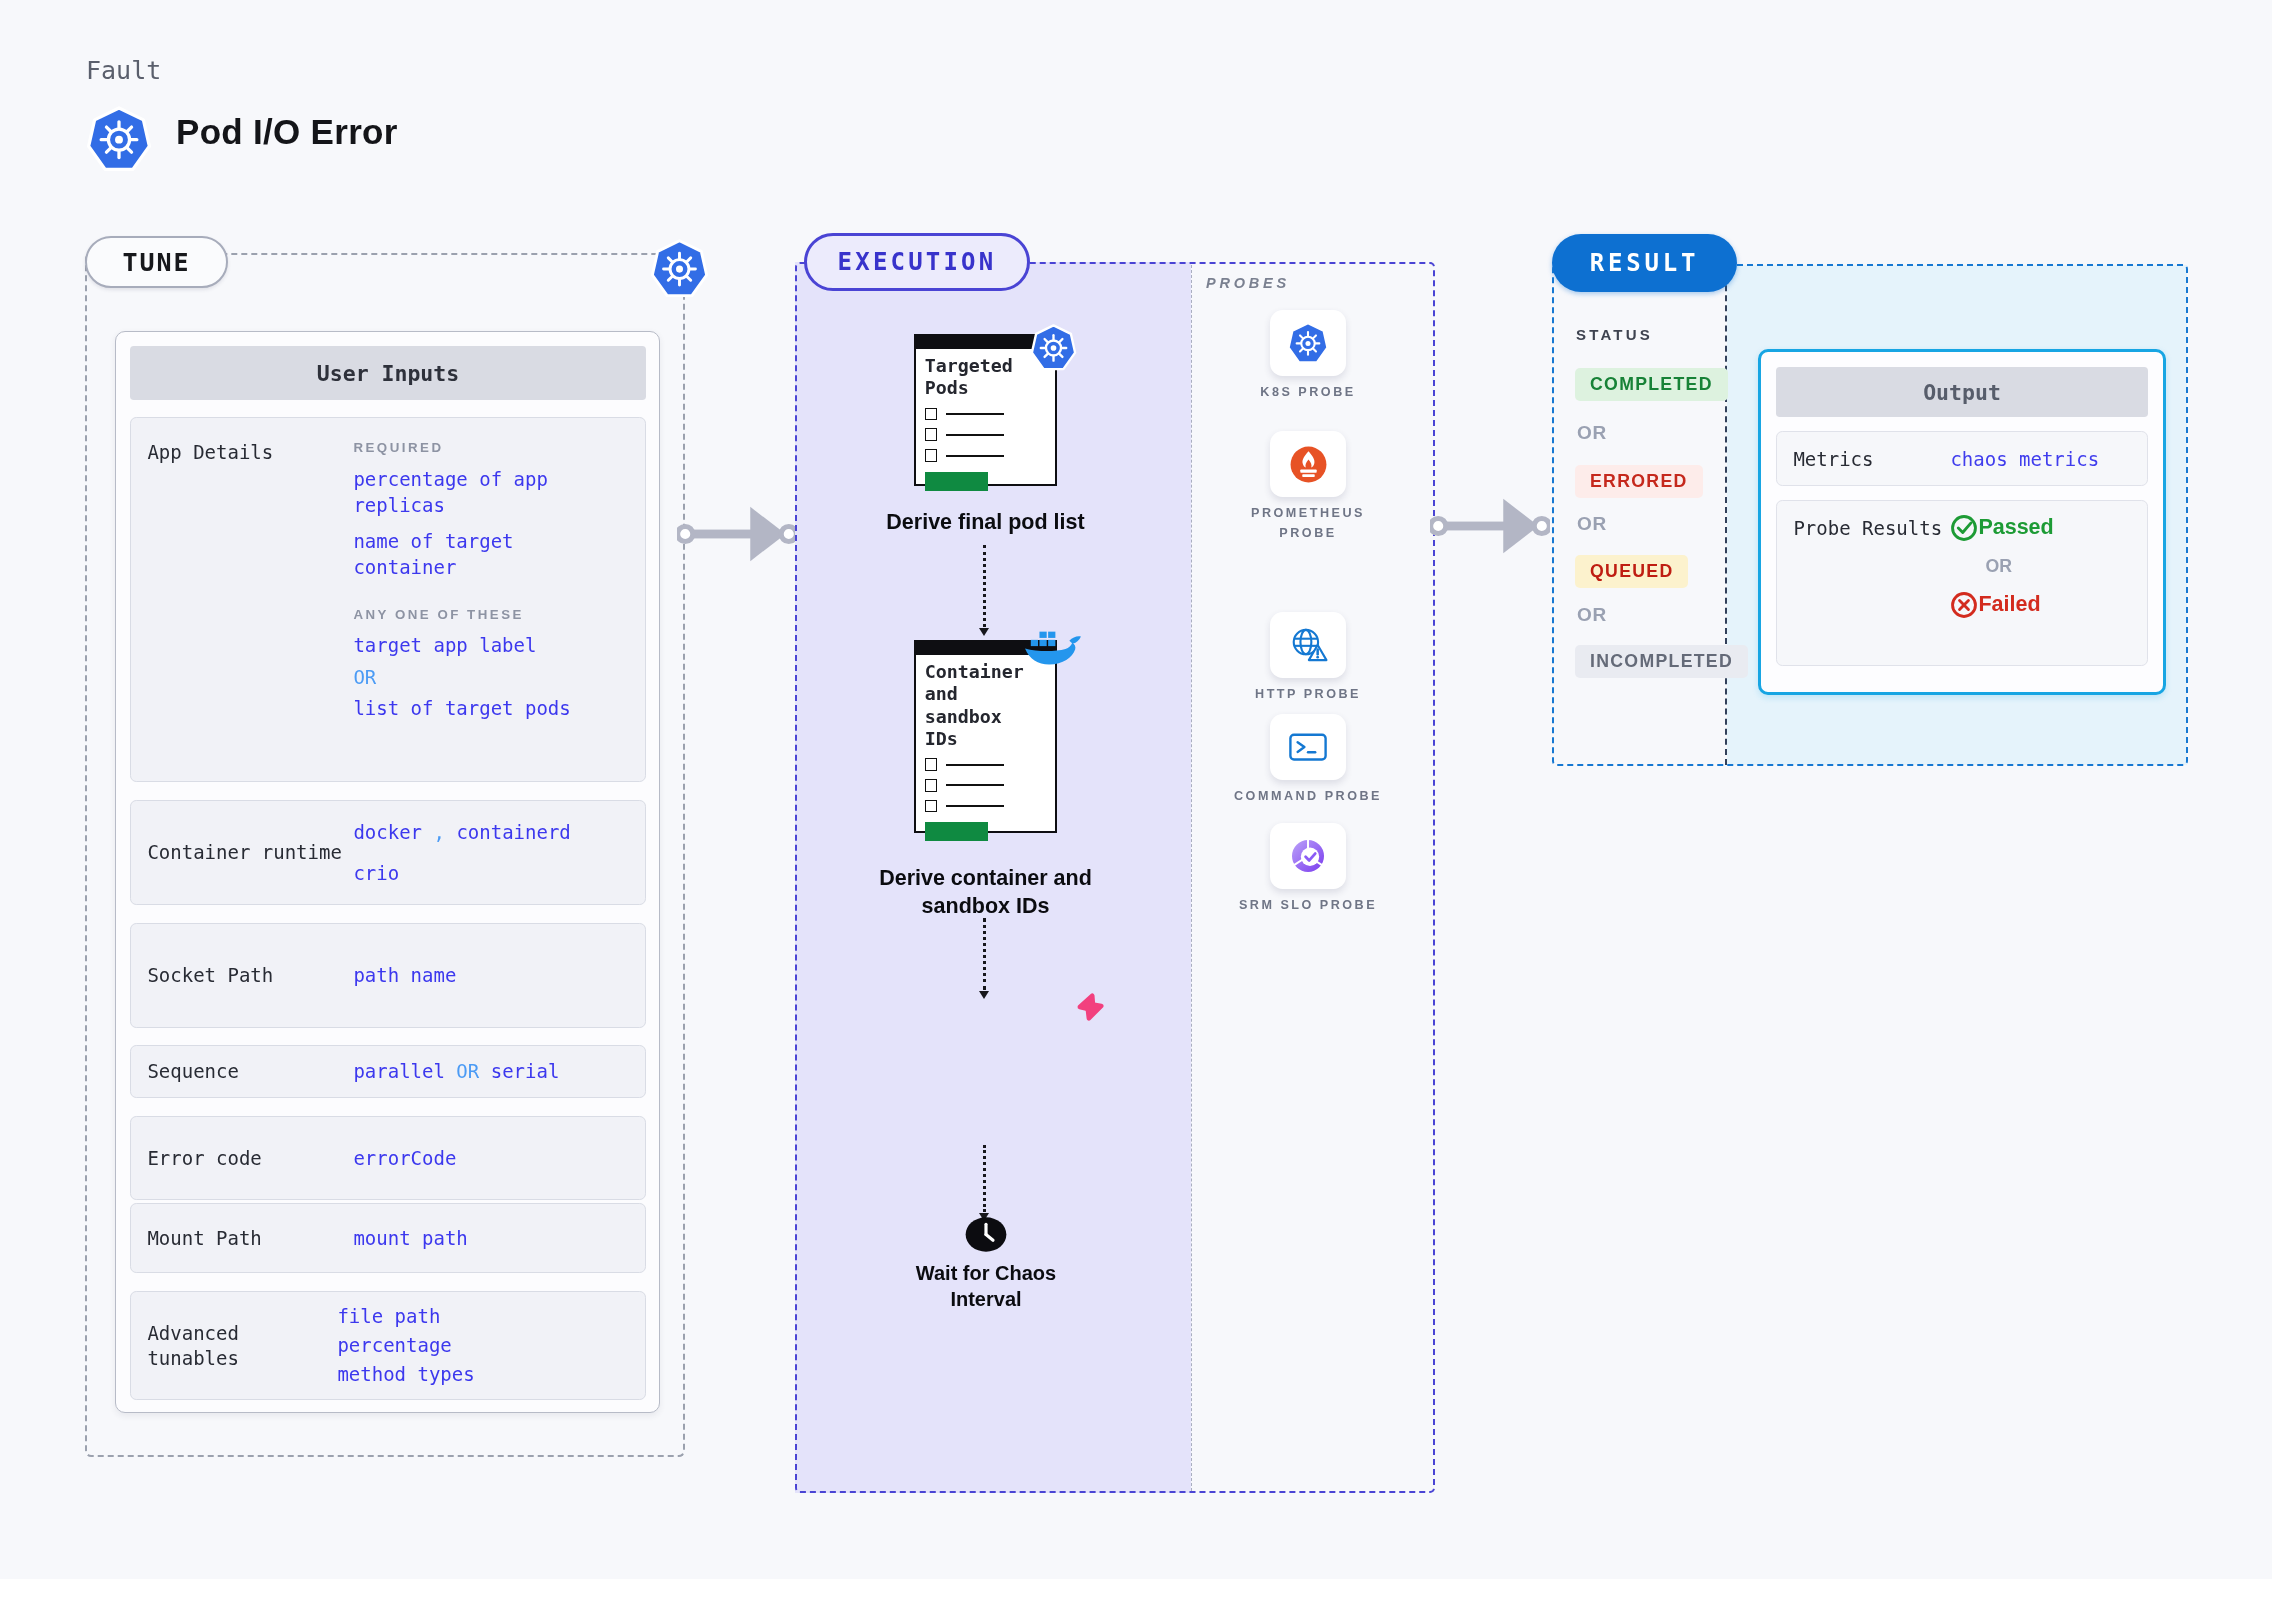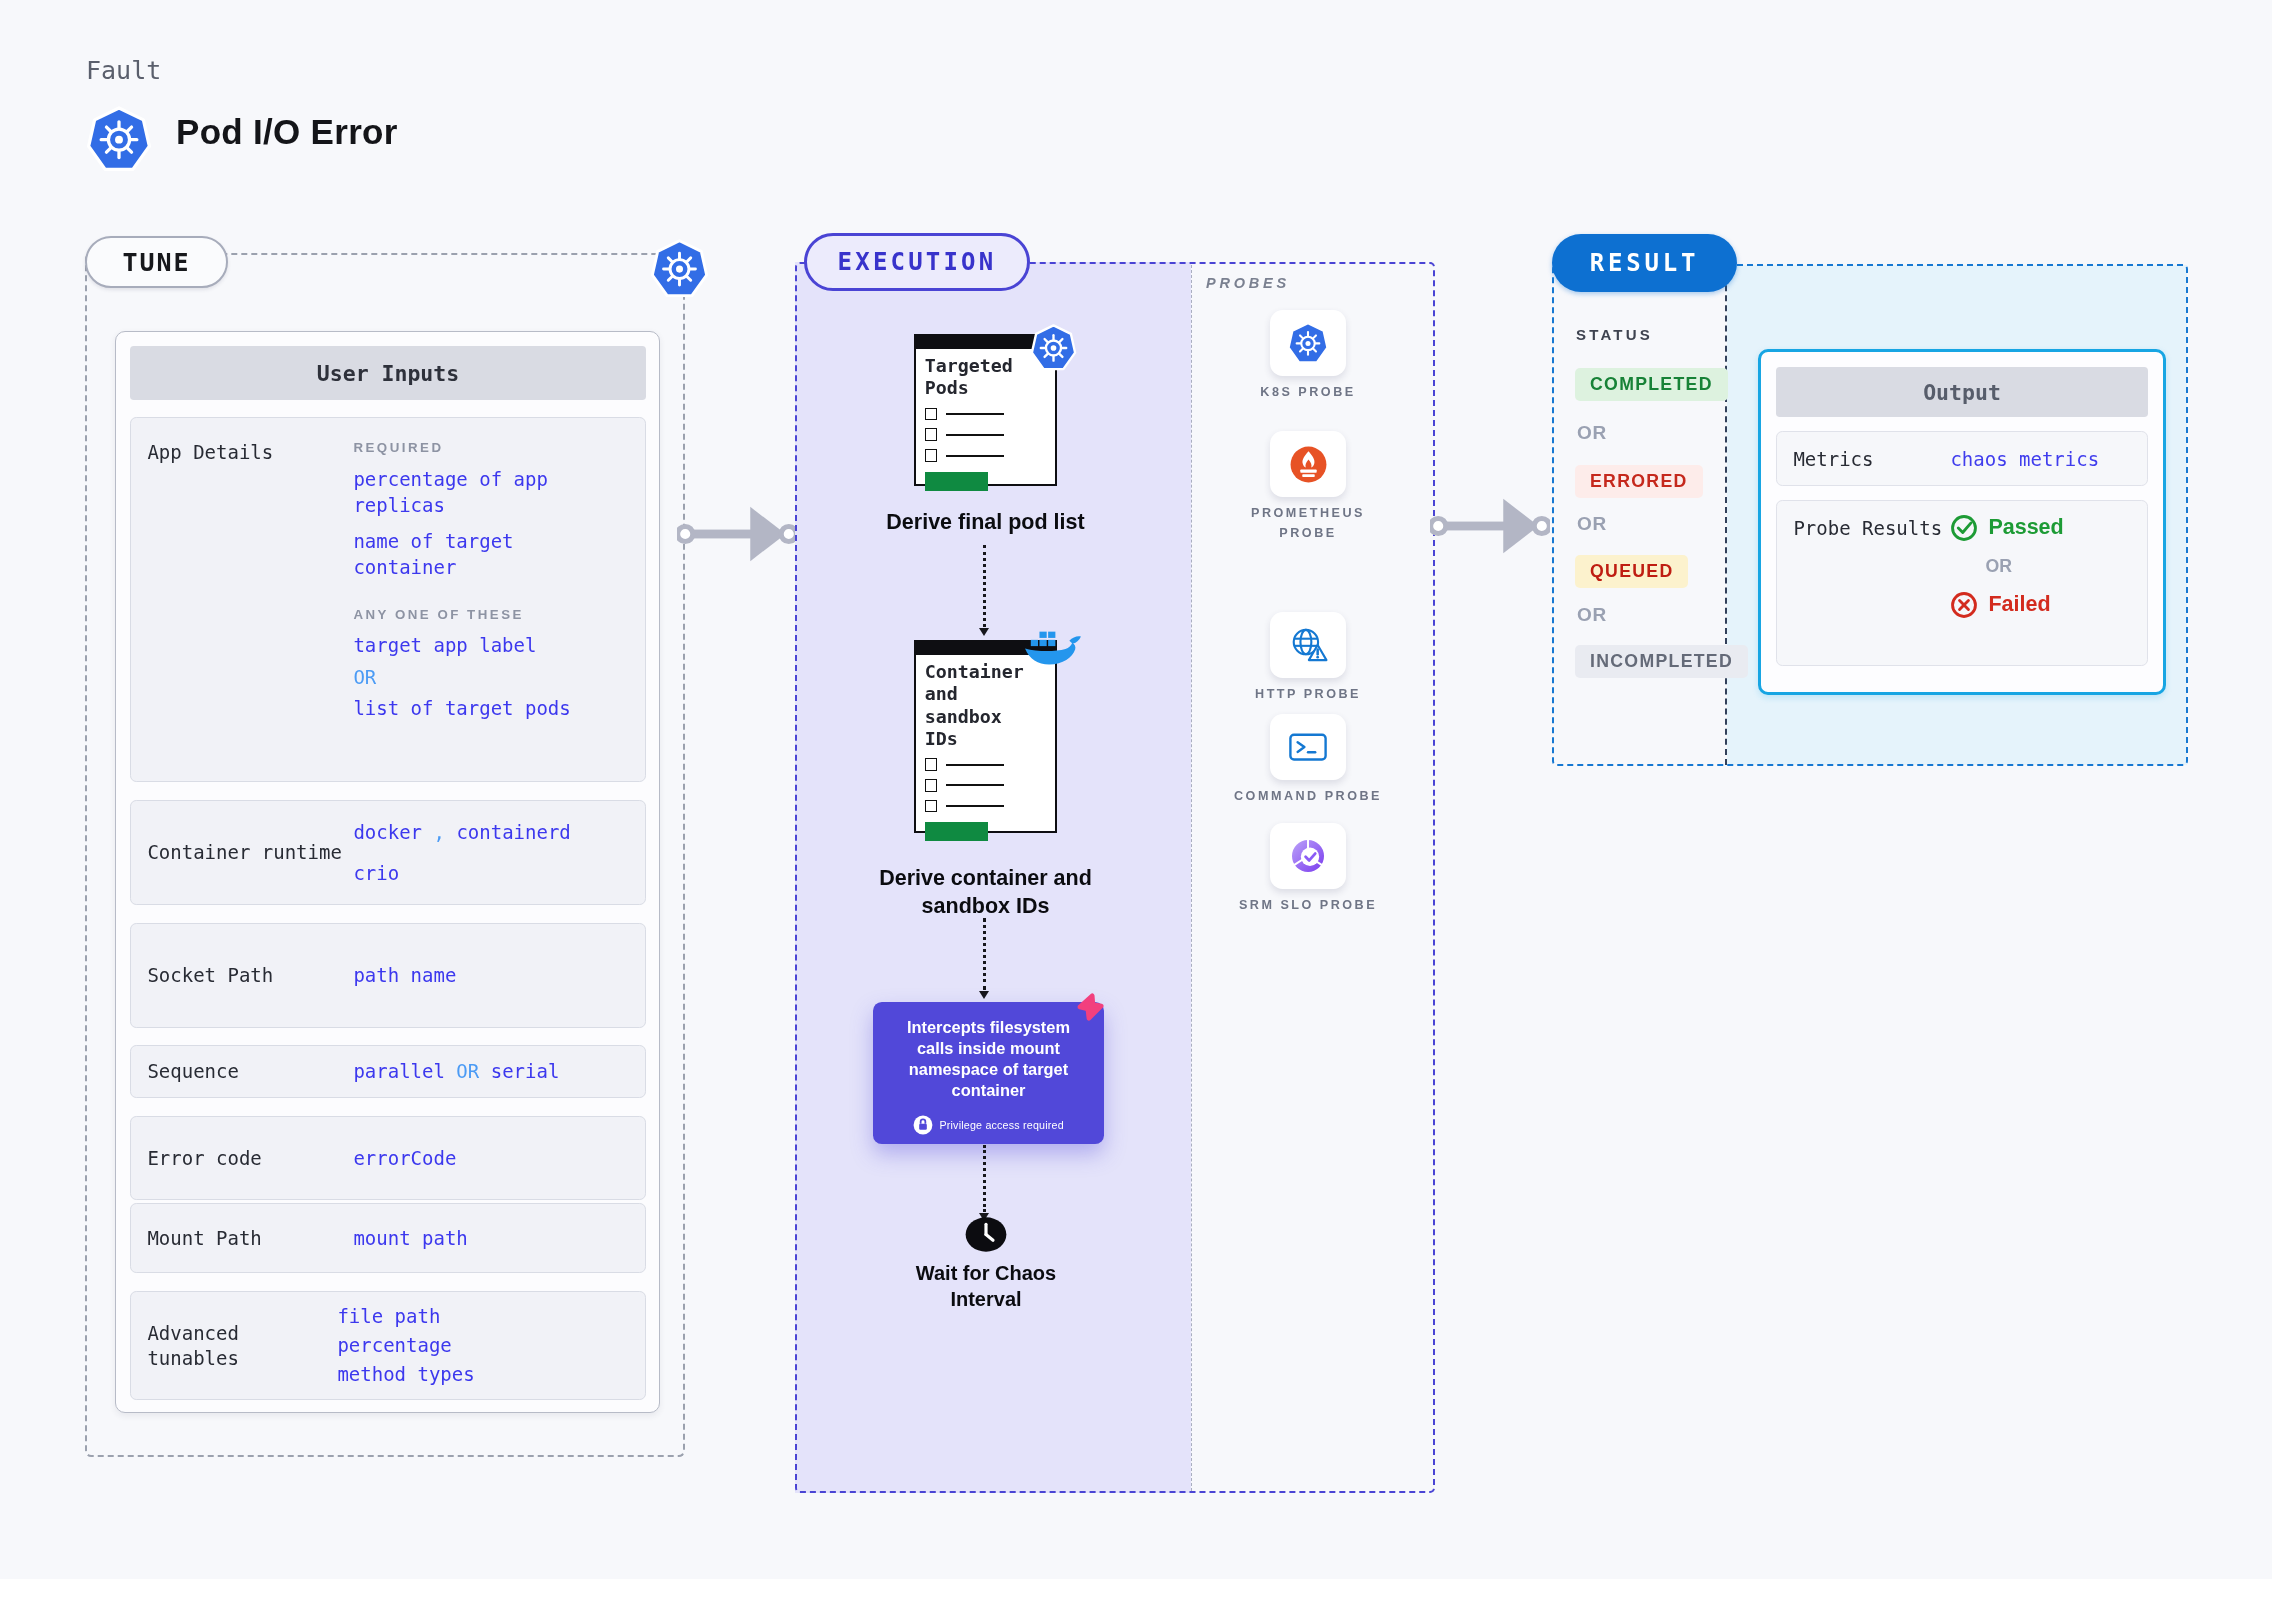--- a/index.html
+++ b/index.html
@@ -70,21 +70,21 @@
   .b-completed { top:368px; background:#ddf2df; color:#178237; }
   .b-errored   { top:465px; background:#fdecea; color:#c5281c; }
   .b-queued    { top:555px; background:#fcf2cd; color:#bf1d12; }
   .b-incompleted { top:645px; background:#e9ebf1; color:#646a78; }
 
   .output-card { left:1758px; top:349px; width:408px; height:346px; background:#fdfdff; border:3.2px solid #17a5e3; border-radius:10px; padding:15px; box-shadow:0 2.5px 6.3px rgba(23,165,227,.18); }
   .output-head { height:50px; background:#d9dbe3; border-radius:3.8px; display:flex; align-items:center; justify-content:center; font-size:21.5px; font-weight:700; color:#575d6b; }
   .output-row { margin-top:14px; background:#f6f7fa; border:1.3px solid #e0e2ea; border-radius:6.3px; display:flex; padding:12.6px 16.4px; }
   .output-row .olab { width:157px; font-size:19px; color:#282b34; line-height:28px; flex:none; }
   .metrics-val { font-size:19px; color:#403ded; line-height:28px; }
-  .pr-line { display:flex; align-items:center; gap:10px; }
+  .pr-line { display:flex; align-items:center; }
   .pr-passed { color:#1d9b35; font-size:21.5px; font-weight:800; }
   .pr-failed { color:#d32b1e; font-size:21.5px; font-weight:800; }
   .pr-or { font-size:17.7px; font-weight:700; color:#9aa1b2; margin:14px 0 14px 35px; }
 
   .bottom-strip { left:0; top:1579px; width:2273px; height:43px; background:#ffffff; }
 </style>
 </head>
 <body>
 
 <svg width="0" height="0" style="position:absolute">
@@ -322,29 +322,20 @@
   </div>
   <svg class="abs" style="left:1023px;top:627px" width="58" height="44" viewBox="0 0 92 70">
       <use href="#sym-docker"></use>
     </svg>
   <div class="abs node-caption" style="left:859px;top:865px;width:253px">Derive container and sandbox IDs</div>
 
   <div class="abs varrow" style="left:983px;top:918px;height:81px">
       <div class="vline"></div>
     </div>
 
-  <div class="abs intercept">
-    <div class="txt">Intercepts filesystem calls inside mount namespace of target container</div>
-    <div class="priv">
-      <svg width="20" height="20" viewBox="0 0 32 32">
-          <use href="#sym-lock-badge"></use>
-        </svg>
-      <div class="txt2">Privilege access required</div>
-    </div>
-  </div>
   <svg class="abs" style="left:1073px;top:990px" width="34" height="34" viewBox="0 0 54 54">
       <use href="#sym-chaos"></use>
     </svg>
 
   <div class="abs varrow" style="left:983px;top:1145px;height:76px">
       <div class="vline"></div>
     </div>
 
   <svg class="abs" style="left:965px;top:1216px" width="42" height="37" viewBox="0 0 66 58">
       <use href="#sym-clock"></use>

